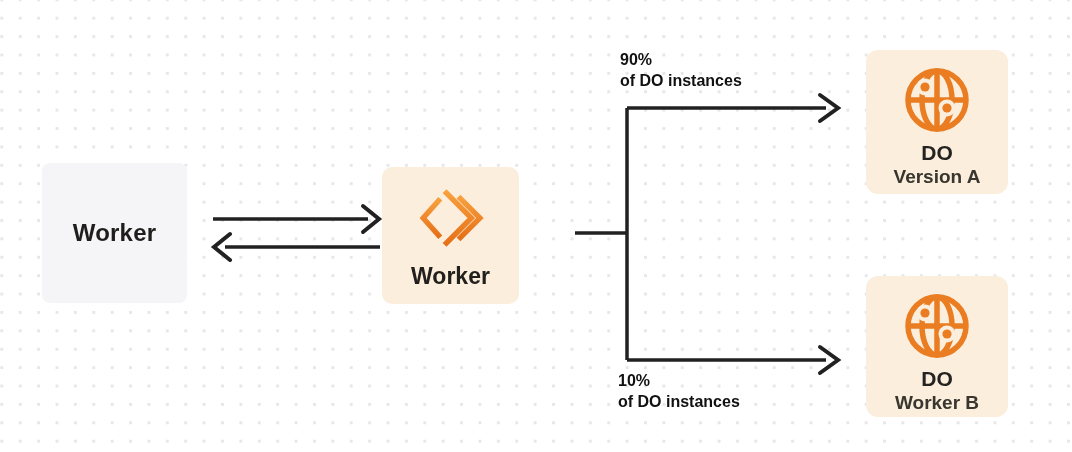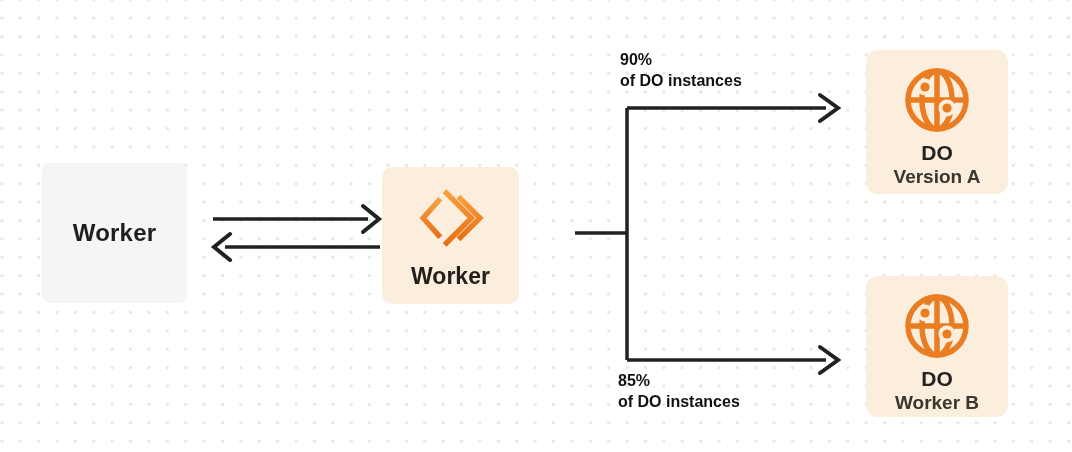--- a/index.html
+++ b/index.html
@@ -94,21 +94,21 @@
     </span>
     <span class="node-label">Worker</span>
   </div>
 
   <div class="branch-label label-a">
     <div>90%</div>
     <div>of DO instances</div>
   </div>
 
   <div class="branch-label label-b">
-    <div>85%</div>
+    <div>10%</div>
     <div>of DO instances</div>
   </div>
 
   <div class="node do-box do-a">
     <span class="icon-wrap">
       <svg width="76" height="76" viewBox="0 0 76 76" aria-hidden="true">
         <g fill="none" stroke="#EA7D21" stroke-width="5.5">
           <circle cx="38" cy="38" r="29"></circle>
           <path d="M9.5 38 H66.5"></path>
           <path d="M38 9.5 V66.5"></path>

